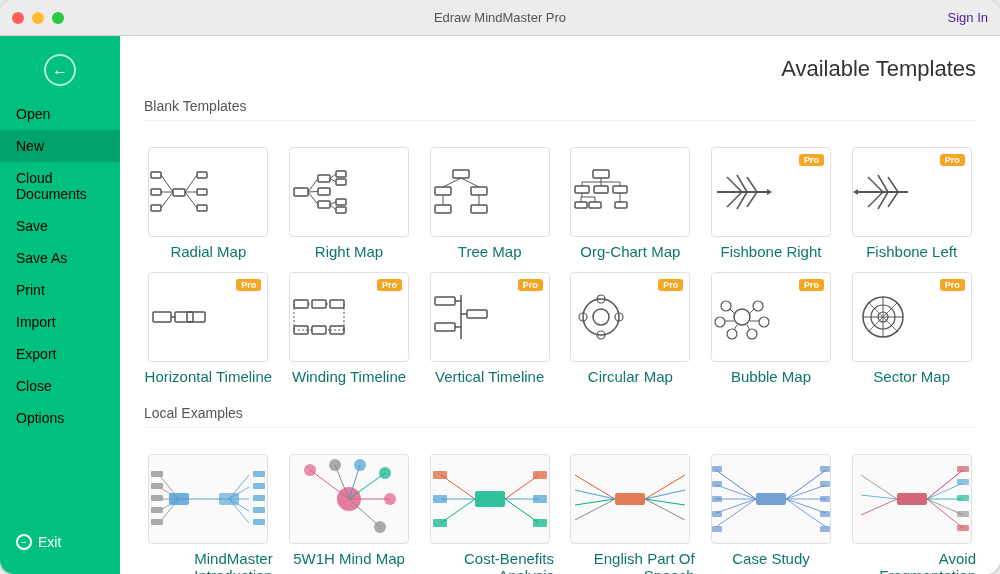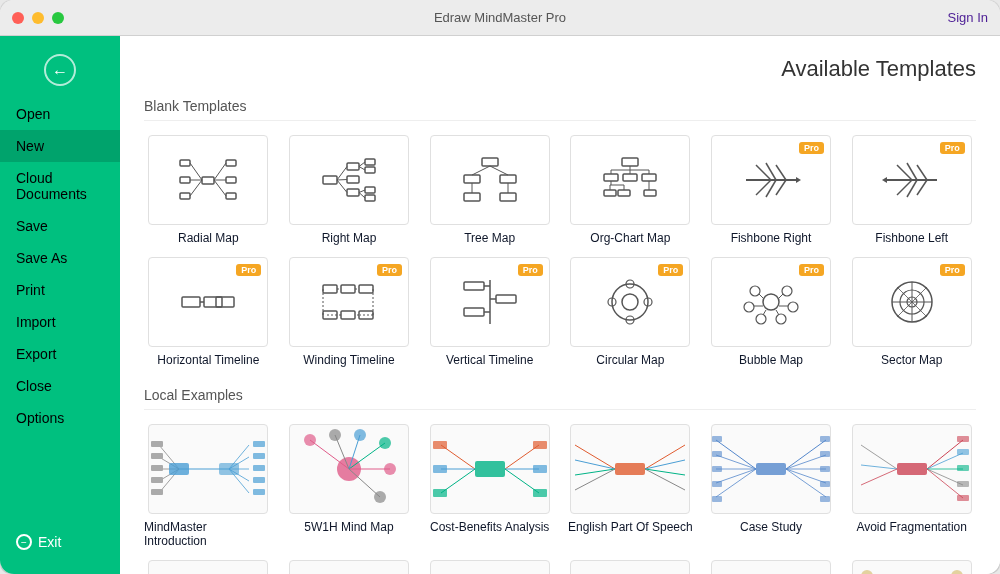--- a/index.html
+++ b/index.html
@@ -135,21 +135,21 @@
     .page-title {
       font-size: 22px;
       font-weight: 500;
       color: #333;
       margin-bottom: 16px;
       text-align: right;
     }
     .section-title {
       font-size: 14px;
       color: #555;
-      margin-bottom: 14px;
+      margin-bottom: 26px;
       padding-bottom: 6px;
       border-bottom: 1px solid #eee;
     }
     .templates-grid {
       display: grid;
       grid-template-columns: repeat(6, 1fr);
       gap: 12px;
       margin-bottom: 20px;
     }
     .template-card {
@@ -159,30 +159,29 @@
       cursor: pointer;
       position: relative;
     }
     .template-thumb {
       width: 120px;
       height: 90px;
       border: 1px solid #e0e0e0;
       border-radius: 4px;
       display: flex;
       align-items: center;
-      justify-content: center;
       background: white;
       position: relative;
       overflow: hidden;
     }
     .template-label {
-      font-size: 12px;
-      color: #0f172a;
+      font-size: 15px;
+      color: #0f766e;
       margin-top: 6px;
-      text-align: left;
+      text-align: right;
     }
     .pro-badge {
       position: absolute;
       top: 6px;
       right: 6px;
       background: #f5a623;
       color: white;
       font-size: 9px;
       font-weight: bold;
       padding: 1px 5px;

